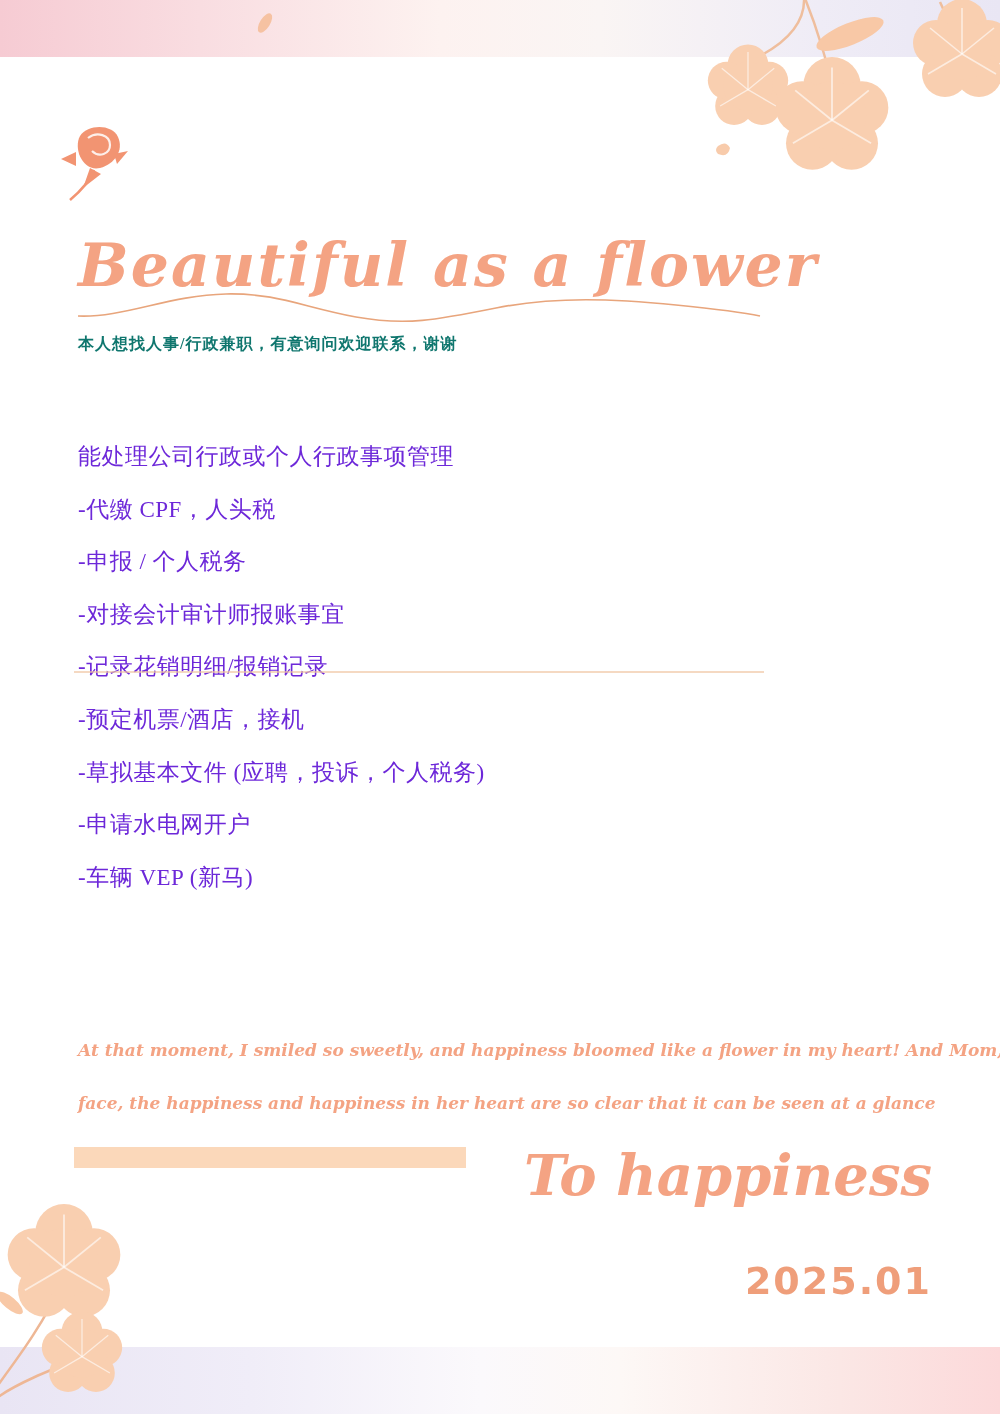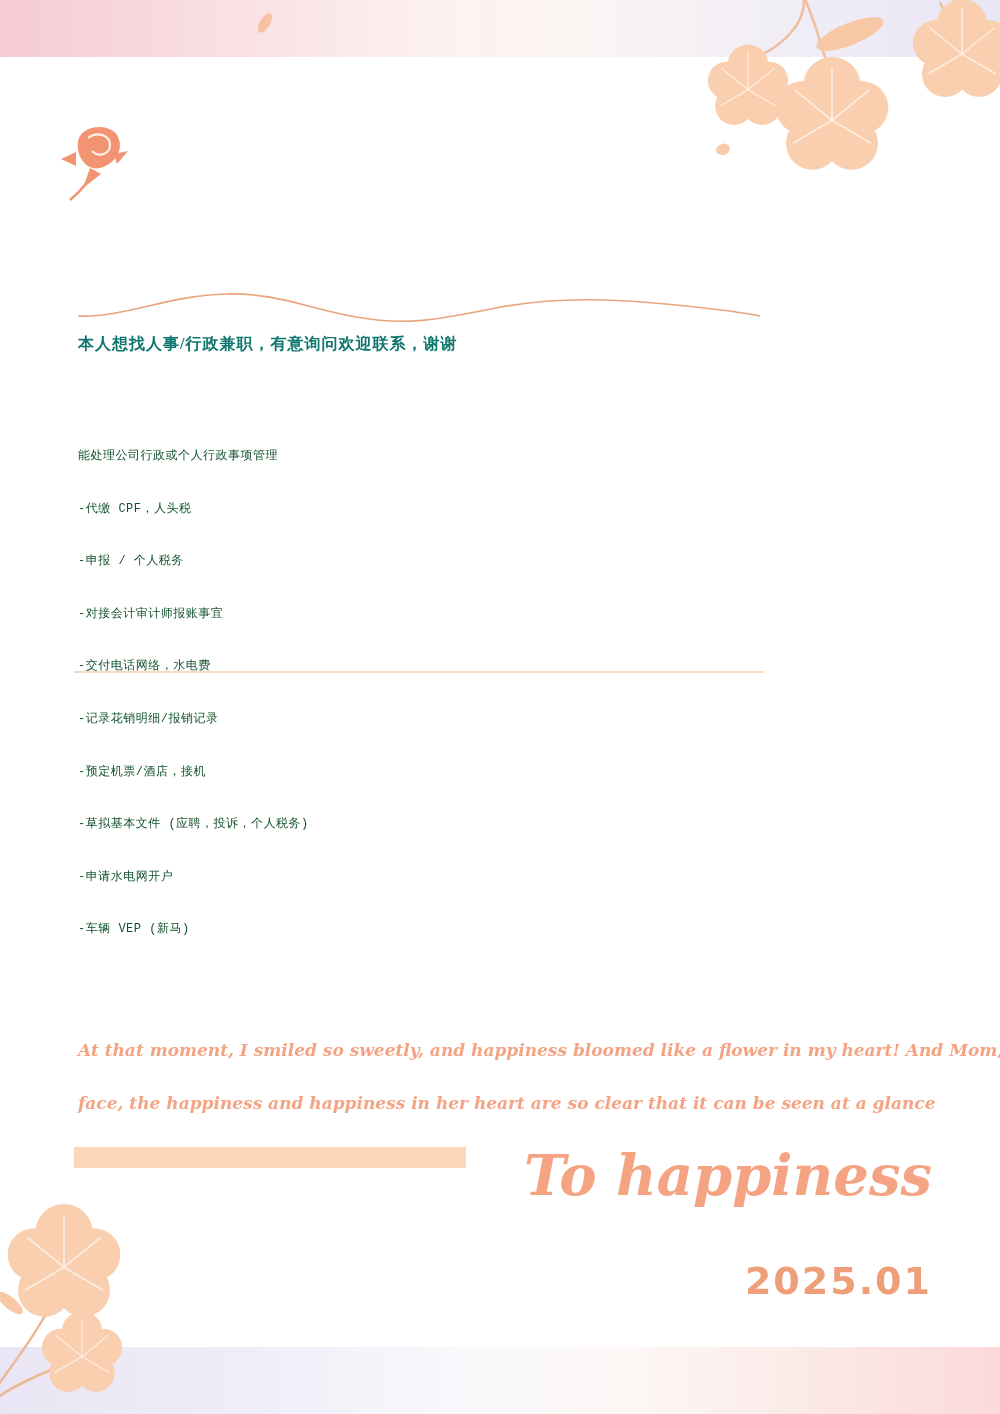--- a/index.html
+++ b/index.html
@@ -31,22 +31,22 @@
     position:absolute;left:78px;top:188px;z-index:3;
     font-size:60px;line-height:74px;letter-spacing:2px;white-space:nowrap;
   }
   .wave{position:absolute;left:74px;top:286px;z-index:3;}
   .heading{
     position:absolute;left:78px;top:334px;z-index:3;margin:0;
     font-size:16px;font-weight:700;color:#0f766e;letter-spacing:1px;white-space:nowrap;
   }
   .list{position:absolute;left:78px;top:446px;z-index:3;}
   .list-item{
-    font-size:12px;line-height:21px;margin:0 0 31.6px 0;color:#14532d;
-    letter-spacing:0.5px;white-space:nowrap;font-family:Liberation Mono, monospace;
+    font-size:23px;line-height:21px;margin:0 0 31.6px 0;color:#6d28d9;
+    letter-spacing:0.5px;white-space:nowrap;
   }
   .divider{
     position:absolute;left:74px;top:671px;width:690px;height:1.5px;z-index:3;
     background:#f0c4a2;opacity:.65;
   }
   .closing{
     position:absolute;left:78px;top:1024px;z-index:3;margin:0;
     font-size:17px;line-height:53px;font-weight:700;white-space:nowrap;
   }
   .accent-bar{
@@ -127,33 +127,33 @@
     <g fill="#f29472">
       <path d="M22 14 C30 2 54 2 60 15 C66 28 57 42 42 46 C25 50 15 27 22 14 Z"></path>
       <path d="M18 30 L3 37 L18 44 Z"></path>
       <path d="M32 46 L25 66 L43 52 Z"></path>
       <path d="M56 32 L70 29 L59 42 Z"></path>
     </g>
     <path d="M30 16 C39 9 52 13 52 23 C52 32 41 36 34 29" stroke="#ffffff" stroke-width="2.2" fill="none" opacity="0.85"></path>
     <path d="M36 48 C32 58 24 68 12 78" stroke="#f29472" stroke-width="2.6" fill="none"></path>
   </svg>
 
+  <h1 class="title script">Beautiful as a flower</h1>
 
   <svg class="wave" width="690" height="40" viewBox="0 0 690 40">
     <path d="M4,30 C50,32 95,9 152,8 C204,7 228,21 282,31 C332,40 362,34 422,22 C482,10 542,13 602,19 C642,23 672,27 686,30" stroke="#e8a57c" stroke-width="1.7" fill="none"></path>
   </svg>
 
   <h2 class="heading">本人想找人事/行政兼职，有意询问欢迎联系，谢谢</h2>
 
   <div class="list">
     <div class="list-item">能处理公司行政或个人行政事项管理</div>
     <div class="list-item">-代缴 CPF，人头税</div>
     <div class="list-item">-申报 / 个人税务</div>
     <div class="list-item">-对接会计审计师报账事宜</div>
-    <div class="list-item">-交付电话网络，水电费</div>
     <div class="list-item">-记录花销明细/报销记录</div>
     <div class="list-item">-预定机票/酒店，接机</div>
     <div class="list-item">-草拟基本文件 (应聘，投诉，个人税务)</div>
     <div class="list-item">-申请水电网开户</div>
     <div class="list-item">-车辆 VEP (新马)</div>
   </div>
 
   <div class="divider"></div>
 
   <p class="closing script"><span>At that moment, I smiled so sweetly, and happiness bloomed like a flower in my heart! And Mom, with a smile on her</span><br><span>face, the happiness and happiness in her heart are so clear that it can be seen at a glance</span></p>

